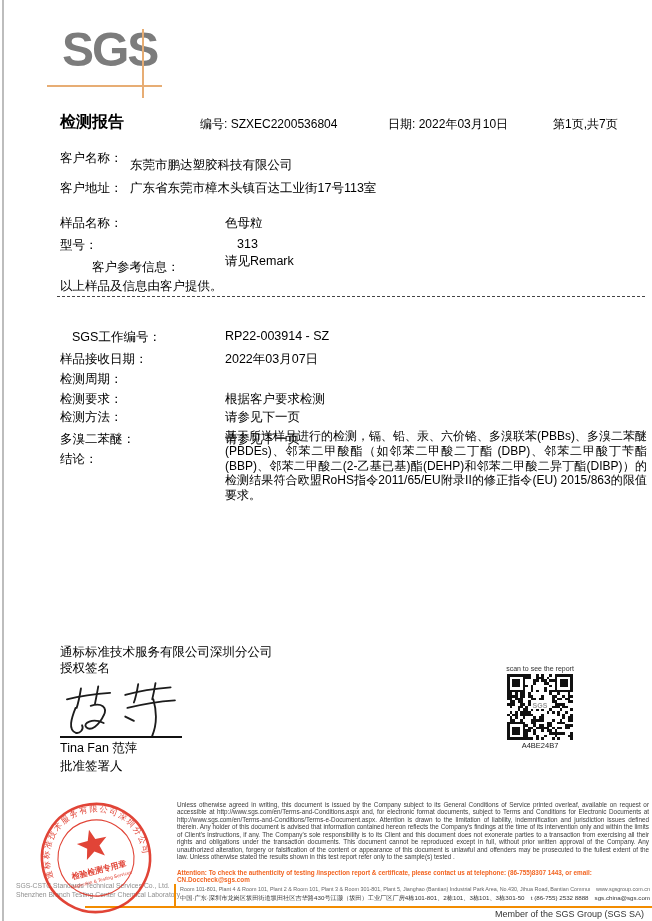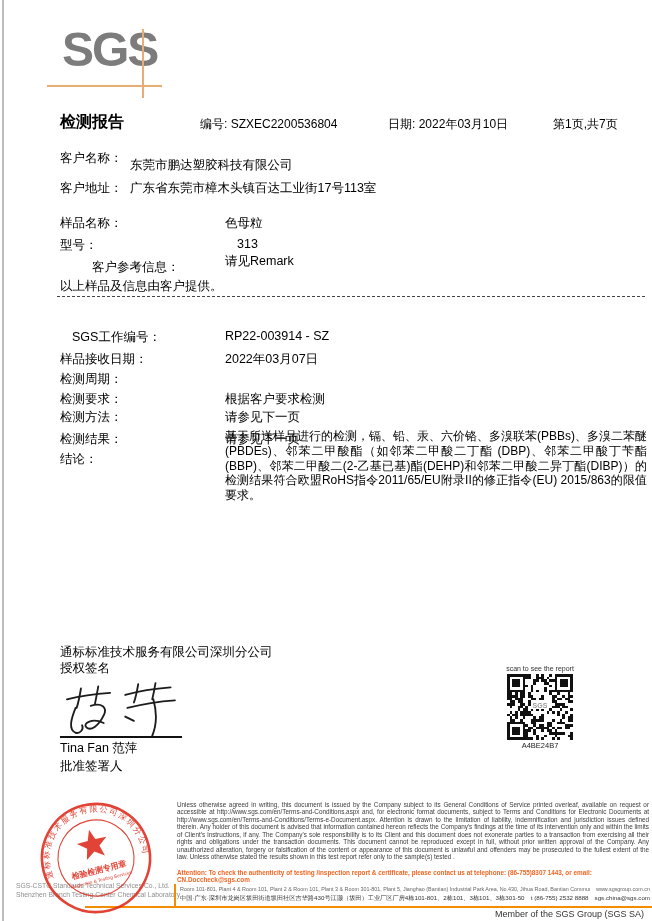--- a/index.html
+++ b/index.html
@@ -82,21 +82,21 @@
 
   <span class="lbl" style="top:329px;margin-left:12px;">SGS工作编号：</span>
   <span class="val v225" style="top:329px;">RP22-003914 - SZ</span>
   <span class="lbl" style="top:351px;">样品接收日期：</span>
   <span class="val v225" style="top:351px;">2022年03月07日</span>
   <span class="lbl" style="top:371px;">检测周期：</span>
   <span class="lbl" style="top:391px;">检测要求：</span>
   <span class="val v225" style="top:391px;">根据客户要求检测</span>
   <span class="lbl" style="top:409px;">检测方法：</span>
   <span class="val v225" style="top:409px;">请参见下一页</span>
-  <span class="lbl" style="top:431px;">检测结果：</span>
+  <span class="lbl" style="top:431px;">多溴二苯醚：</span>
   <span class="val v225" style="top:431px;">请参见下一页</span>
   <span class="lbl" style="top:451px;">结论：</span>
   <div class="abs" id="conclusion">基于所送样品进行的检测，镉、铅、汞、六价铬、多溴联苯(PBBs)、多溴二苯醚(PBDEs)、邻苯二甲酸酯（如邻苯二甲酸二丁酯 (DBP)、邻苯二甲酸丁苄酯(BBP)、邻苯二甲酸二(2-乙基已基)酯(DEHP)和邻苯二甲酸二异丁酯(DIBP)）的检测结果符合欧盟RoHS指令2011/65/EU附录II的修正指令(EU) 2015/863的限值要求。</div>
 
   <span class="abs sig-txt" style="left:60px;top:644px;">通标标准技术服务有限公司深圳分公司</span>
   <span class="abs sig-txt" style="left:60px;top:660px;">授权签名</span>
 
   <svg class="abs" style="left:62px;top:682px;" width="120" height="54" viewBox="0 0 110 50">
     <g fill="none" stroke="#1c1c1c" stroke-width="1.7" stroke-linecap="round">
       <path d="M4,16 C16,13 30,11 44,10"></path>

